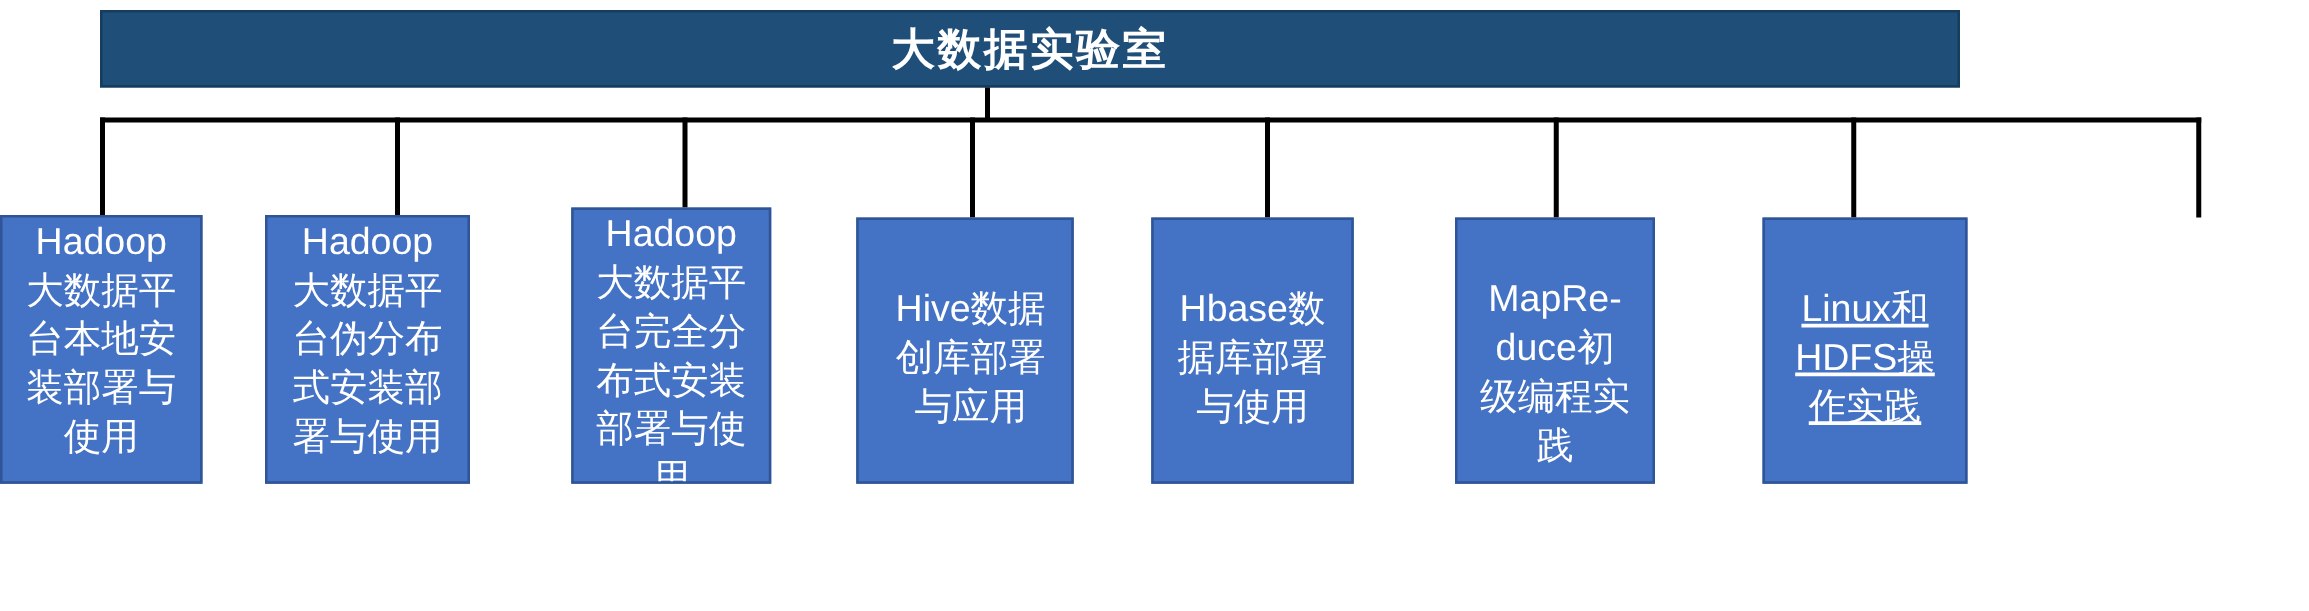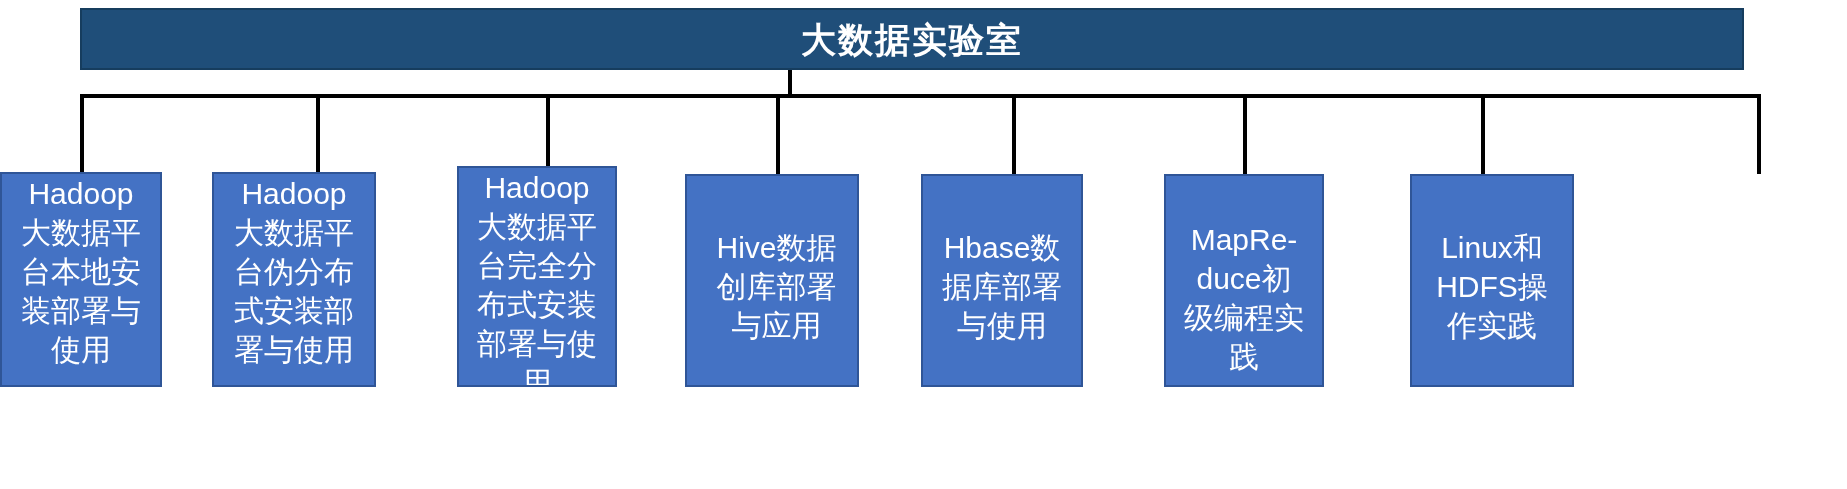--- a/index.html
+++ b/index.html
@@ -19,21 +19,21 @@
     width: 1847px;
     height: 489px;
     background: #ffffff;
   }
 
   
   .root-node {
     position: absolute;
     left: 80px;
     top: 8px;
-    width: 1664px;
+    width: 1488px;
     height: 62px;
     background: #1F4E79;
     border: 2px solid #163D5E;
     box-sizing: border-box;
     display: flex;
     align-items: center;
     justify-content: center;
   }
   .root-label {
     color: #FFFFFF;
@@ -126,16 +126,16 @@
 
   <div class="leaf-node" style="left:921px; top:174px; width:162px; height:213px;">
     <div class="leaf-label" style="padding-top:52px;">Hbase数<br>据库部署<br>与使用</div>
   </div>
 
   <div class="leaf-node" style="left:1164px; top:174px; width:160px; height:213px;">
     <div class="leaf-label" style="padding-top:44px;">MapRe-<br>duce初<br>级编程实<br>践</div>
   </div>
 
   <div class="leaf-node" style="left:1410px; top:174px; width:164px; height:213px;">
-    <div class="leaf-label" style="padding-top:52px;">Linux和<br>HDFS操<br>作实践</div>
+    <div class="leaf-label" style="padding-top:52px;text-decoration:underline;">Linux和<br>HDFS操<br>作实践</div>
   </div>
 
 </div>
 
 </body></html>

